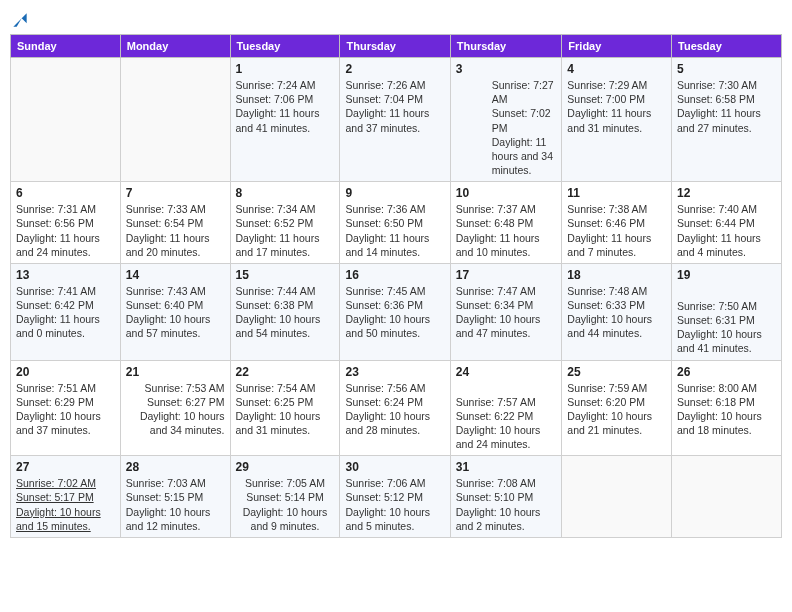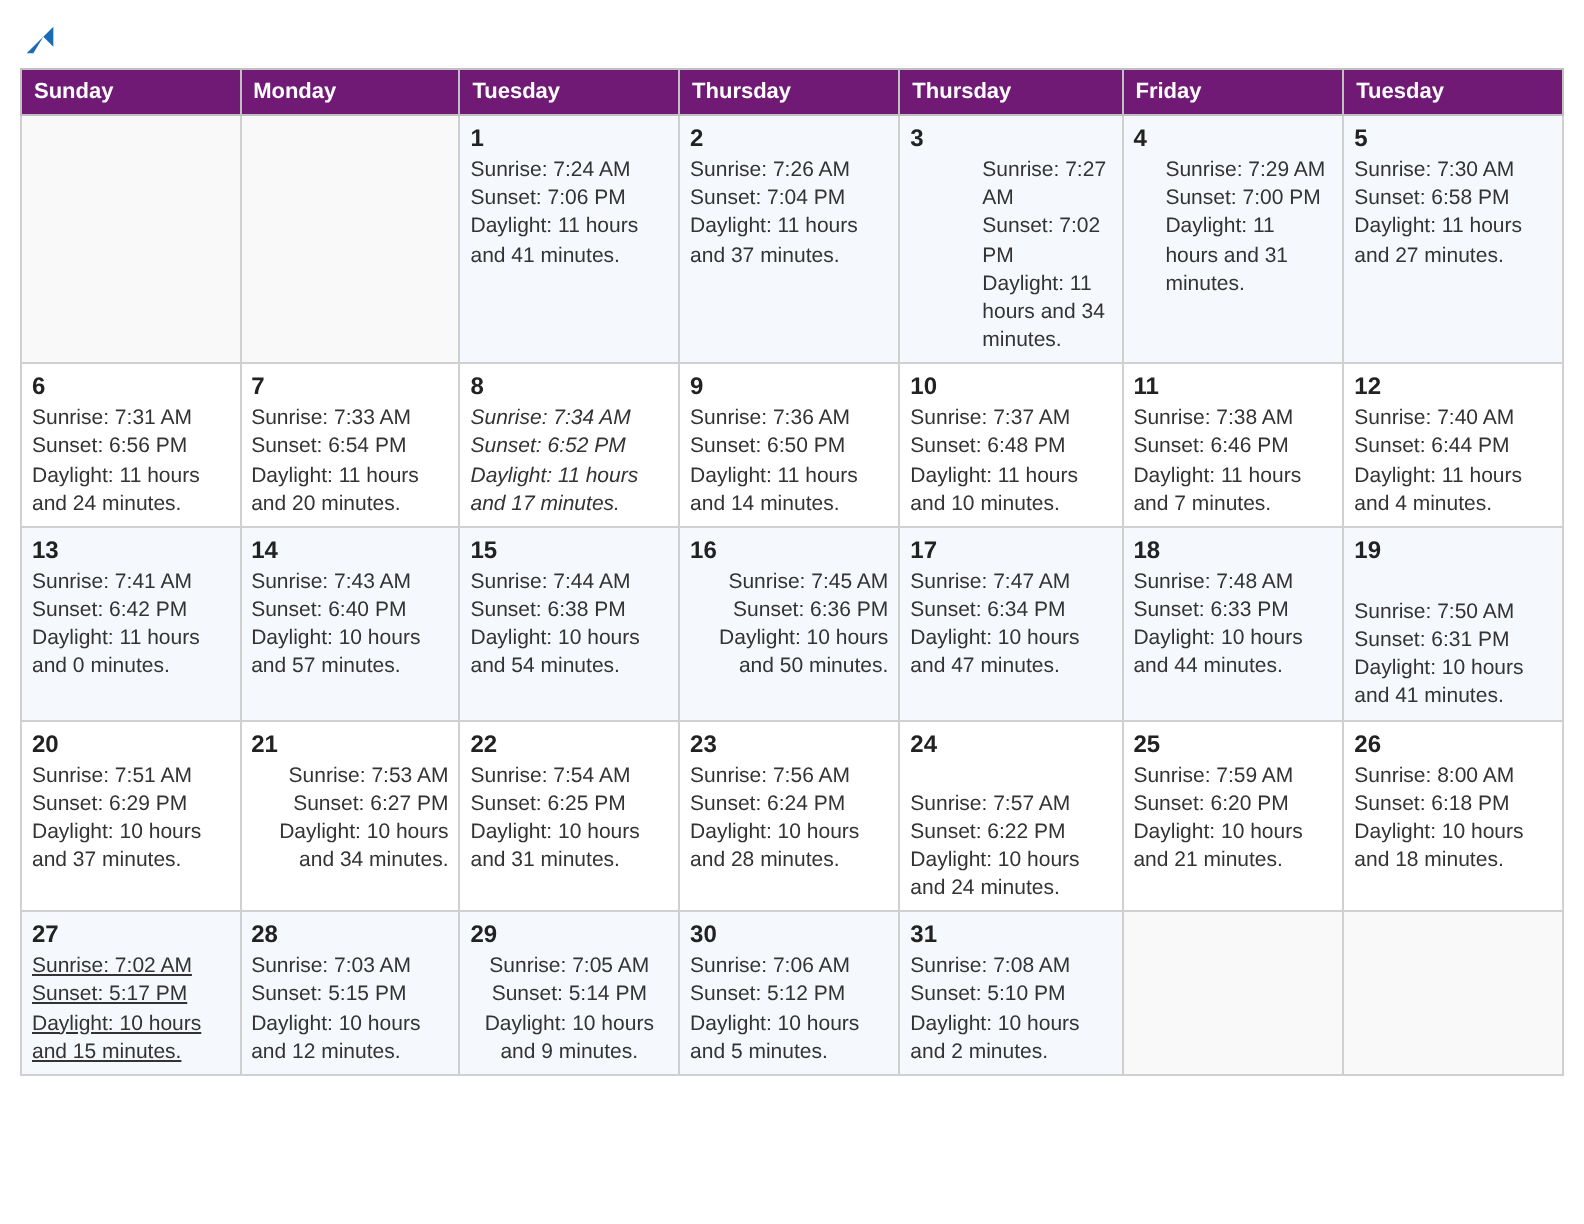--- a/index.html
+++ b/index.html
@@ -45,21 +45,21 @@
     .location-subtitle {
       font-size: 14px;
       color: #555;
     }
     .calendar {
       width: 100%;
       border-collapse: collapse;
       font-size: 10.5px;
     }
     .calendar thead th {
-      background-color: #701a75;
+      background-color: #6d28d9;
       color: #fff;
       text-align: left;
       padding: 5px 6px;
       font-size: 11px;
       border: 1px solid #c0c0c0;
     }
     .calendar tbody td {
       vertical-align: top;
       border: 1px solid #d0d0d0;
       padding: 4px 5px;
@@ -137,21 +137,21 @@
 Daylight: 11 hours and 37 minutes.</div>
         </td>
         <td>
           <span class="day-number">3</span>
           <div class="day-info" style="white-space: pre-line; margin-left: 36px;">Sunrise: 7:27 AM
 Sunset: 7:02 PM
 Daylight: 11 hours and 34 minutes.</div>
         </td>
         <td>
           <span class="day-number">4</span>
-          <div class="day-info" style="white-space: pre-line; margin-left: 16px;">Sunrise: 7:29 AM
+          <div class="day-info" style="white-space: pre-line;">Sunrise: 7:29 AM
 Sunset: 7:00 PM
 Daylight: 11 hours and 31 minutes.</div>
         </td>
         <td>
           <span class="day-number">5</span>
           <div class="day-info" style="white-space: pre-line;">Sunrise: 7:30 AM
 Sunset: 6:58 PM
 Daylight: 11 hours and 27 minutes.</div>
         </td>
       </tr>
@@ -163,21 +163,21 @@
 Daylight: 11 hours and 24 minutes.</div>
         </td>
         <td>
           <span class="day-number">7</span>
           <div class="day-info" style="white-space: pre-line;">Sunrise: 7:33 AM
 Sunset: 6:54 PM
 Daylight: 11 hours and 20 minutes.</div>
         </td>
         <td>
           <span class="day-number">8</span>
-          <div class="day-info" style="white-space: pre-line; font-style: italic;">Sunrise: 7:34 AM
+          <div class="day-info" style="white-space: pre-line;">Sunrise: 7:34 AM
 Sunset: 6:52 PM
 Daylight: 11 hours and 17 minutes.</div>
         </td>
         <td>
           <span class="day-number">9</span>
           <div class="day-info" style="white-space: pre-line;">Sunrise: 7:36 AM
 Sunset: 6:50 PM
 Daylight: 11 hours and 14 minutes.</div>
         </td>
         <td>
@@ -213,21 +213,21 @@
 Daylight: 10 hours and 57 minutes.</div>
         </td>
         <td>
           <span class="day-number">15</span>
           <div class="day-info" style="white-space: pre-line;">Sunrise: 7:44 AM
 Sunset: 6:38 PM
 Daylight: 10 hours and 54 minutes.</div>
         </td>
         <td>
           <span class="day-number">16</span>
-          <div class="day-info" style="white-space: pre-line; text-align: right;">Sunrise: 7:45 AM
+          <div class="day-info" style="white-space: pre-line;">Sunrise: 7:45 AM
 Sunset: 6:36 PM
 Daylight: 10 hours and 50 minutes.</div>
         </td>
         <td>
           <span class="day-number">17</span>
           <div class="day-info" style="white-space: pre-line;">Sunrise: 7:47 AM
 Sunset: 6:34 PM
 Daylight: 10 hours and 47 minutes.</div>
         </td>
         <td>

